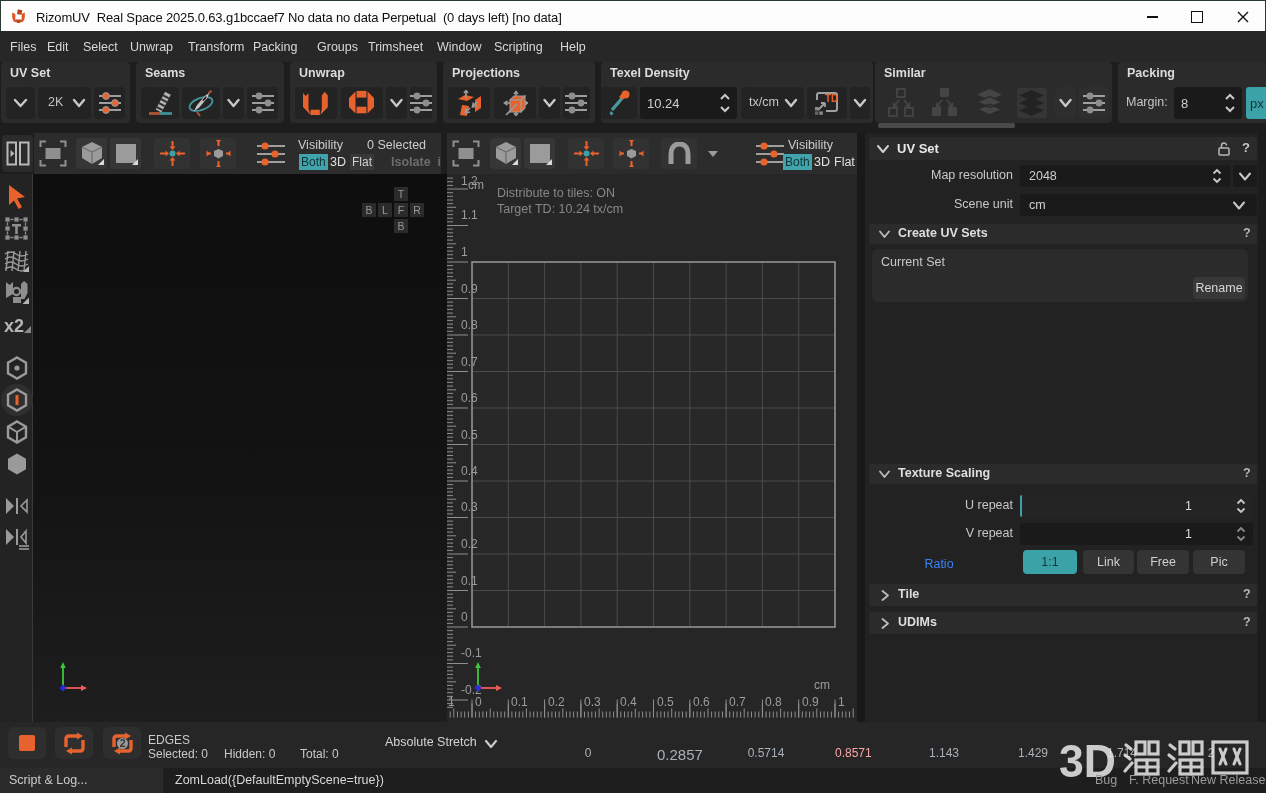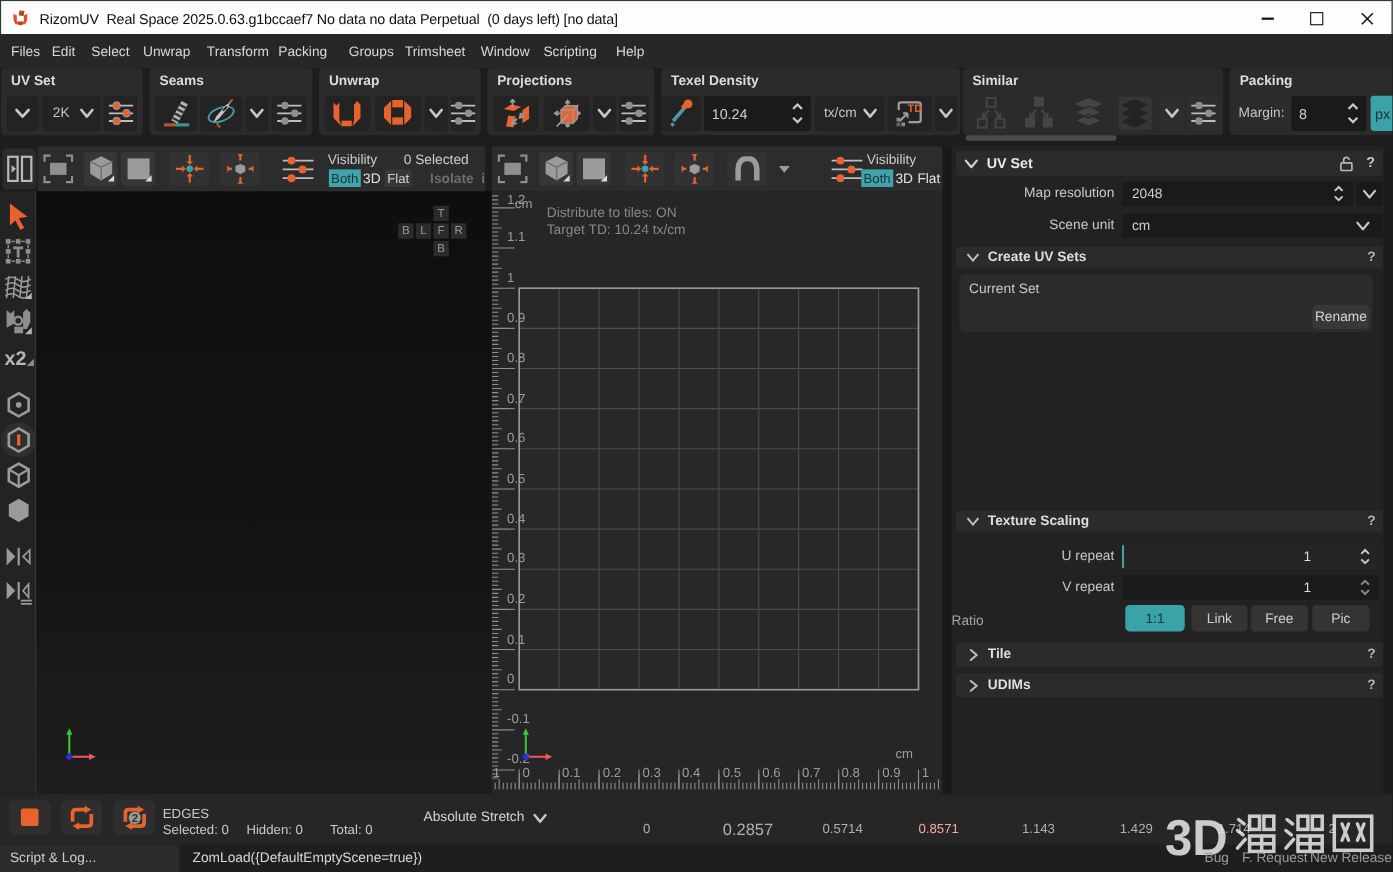--- a/index.html
+++ b/index.html
@@ -1014,21 +1014,21 @@
 
     <div class="abs" style="left:0;top:393px;width:148px;height:16px;text-align:right;font-size:12.5px;color:#c8c8c8;">V repeat</div>
     <div class="abs" style="left:155px;top:390px;width:233px;height:22px;background:#1a1a1a;border-radius:2px;">
       <span class="abs" style="left:165px;top:4px;font-size:12.5px;color:#dadada;">1</span>
       <svg class="abs" style="left:214px;top:3px;" width="14" height="16" viewBox="0 0 14 16">
           <path d="M3.5 5.5 L7 2 L10.5 5.5" stroke="#8a8a8a" stroke-width="1.8" fill="none"></path>
           <path d="M3.5 10.5 L7 14 L10.5 10.5" stroke="#8a8a8a" stroke-width="1.8" fill="none"></path>
         </svg>
     </div>
 
-    <div class="abs" style="left:0;top:424px;width:148px;height:16px;text-align:left;font-size:12.5px;color:#a3a3a3;">Ratio</div>
+    <div class="abs" style="left:0;top:424px;width:148px;height:16px;text-align:center;font-size:12.5px;color:#3b82f6;">Ratio</div>
     <div class="abs" style="left:158px;top:417px;width:54px;height:24px;background:#3ba2a8;border-radius:4px;text-align:center;line-height:24px;font-size:12.5px;color:#14393c;">1:1</div>
     <div class="abs" style="left:218px;top:417px;width:51px;height:24px;background:#343434;border-radius:4px;text-align:center;line-height:24px;font-size:12.5px;color:#cfcfcf;">Link</div>
     <div class="abs" style="left:272px;top:417px;width:52px;height:24px;background:#343434;border-radius:4px;text-align:center;line-height:24px;font-size:12.5px;color:#cfcfcf;">Free</div>
     <div class="abs" style="left:328px;top:417px;width:52px;height:24px;background:#343434;border-radius:4px;text-align:center;line-height:24px;font-size:12.5px;color:#cfcfcf;">Pic</div>
 
     <div class="abs" style="left:4px;top:451px;width:388px;height:22px;background:#2b2b2b;border-radius:3px;">
       <svg class="abs" style="left:11px;top:5px;" width="11" height="13" viewBox="0 0 11 13">
           <path d="M2.5 2 L8 6.5 L2.5 11" stroke="#bdbdbd" stroke-width="1.8" fill="none" stroke-linecap="round" stroke-linejoin="round"></path>
         </svg>
       <span class="abs" style="left:29px;top:3px;font-size:12.5px;font-weight:bold;color:#dedede;">Tile</span>

